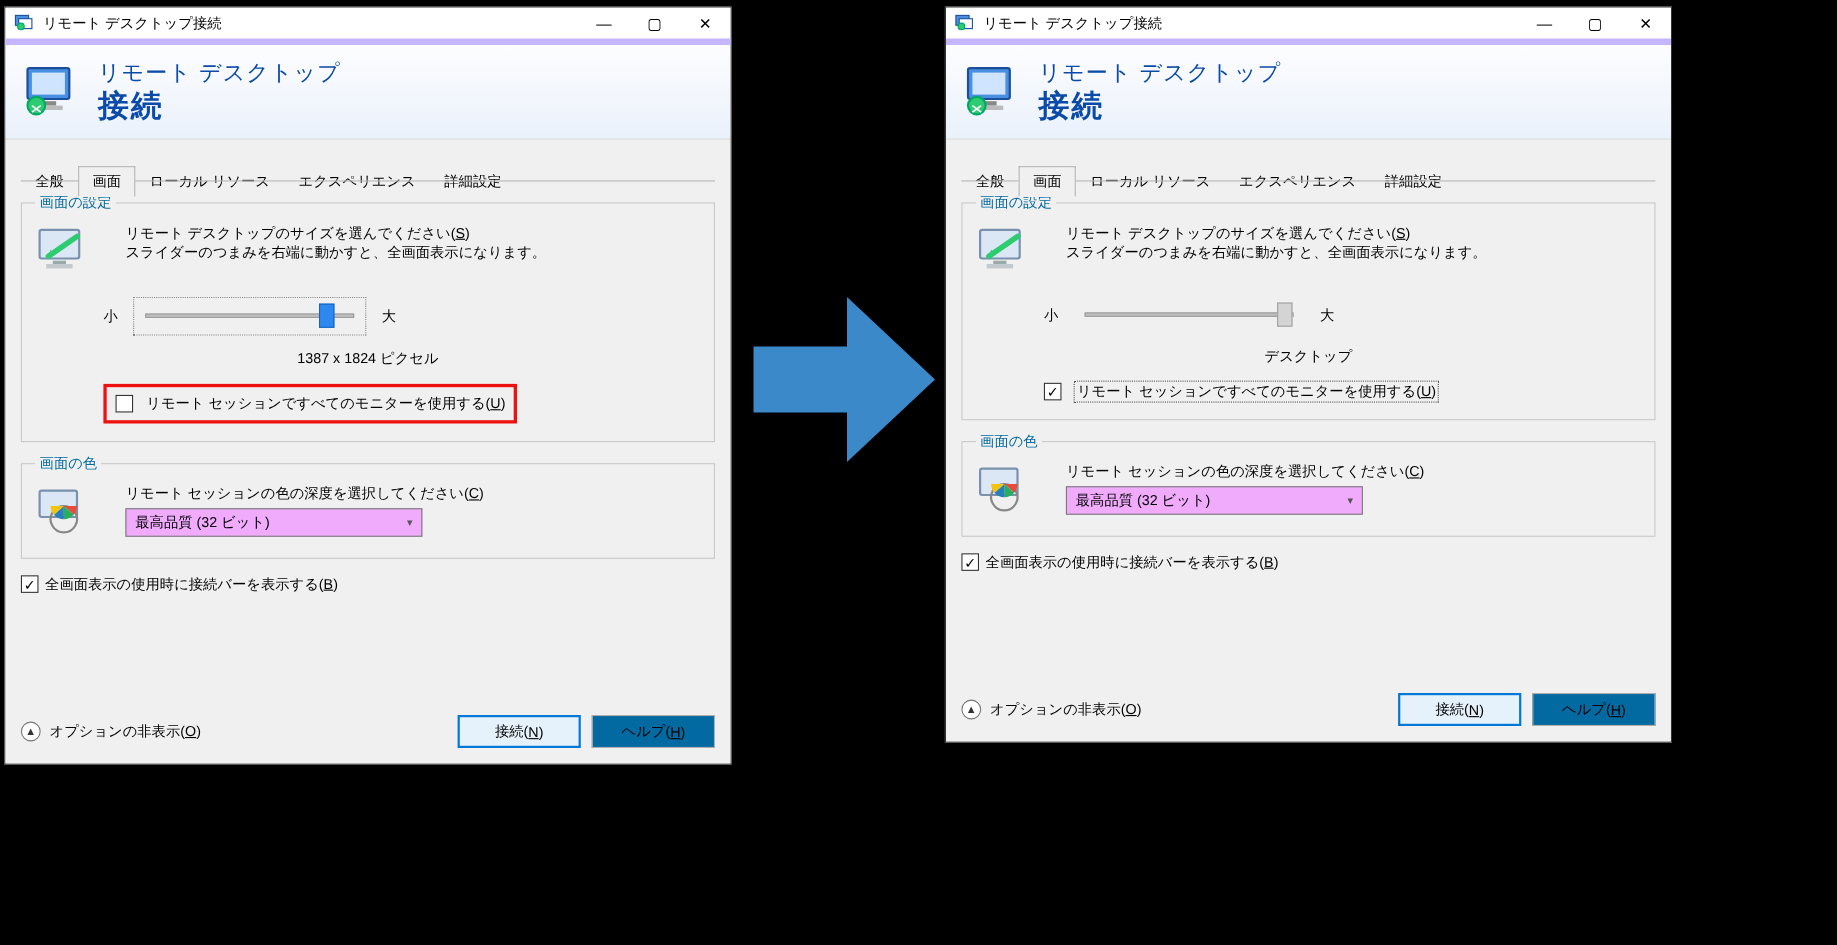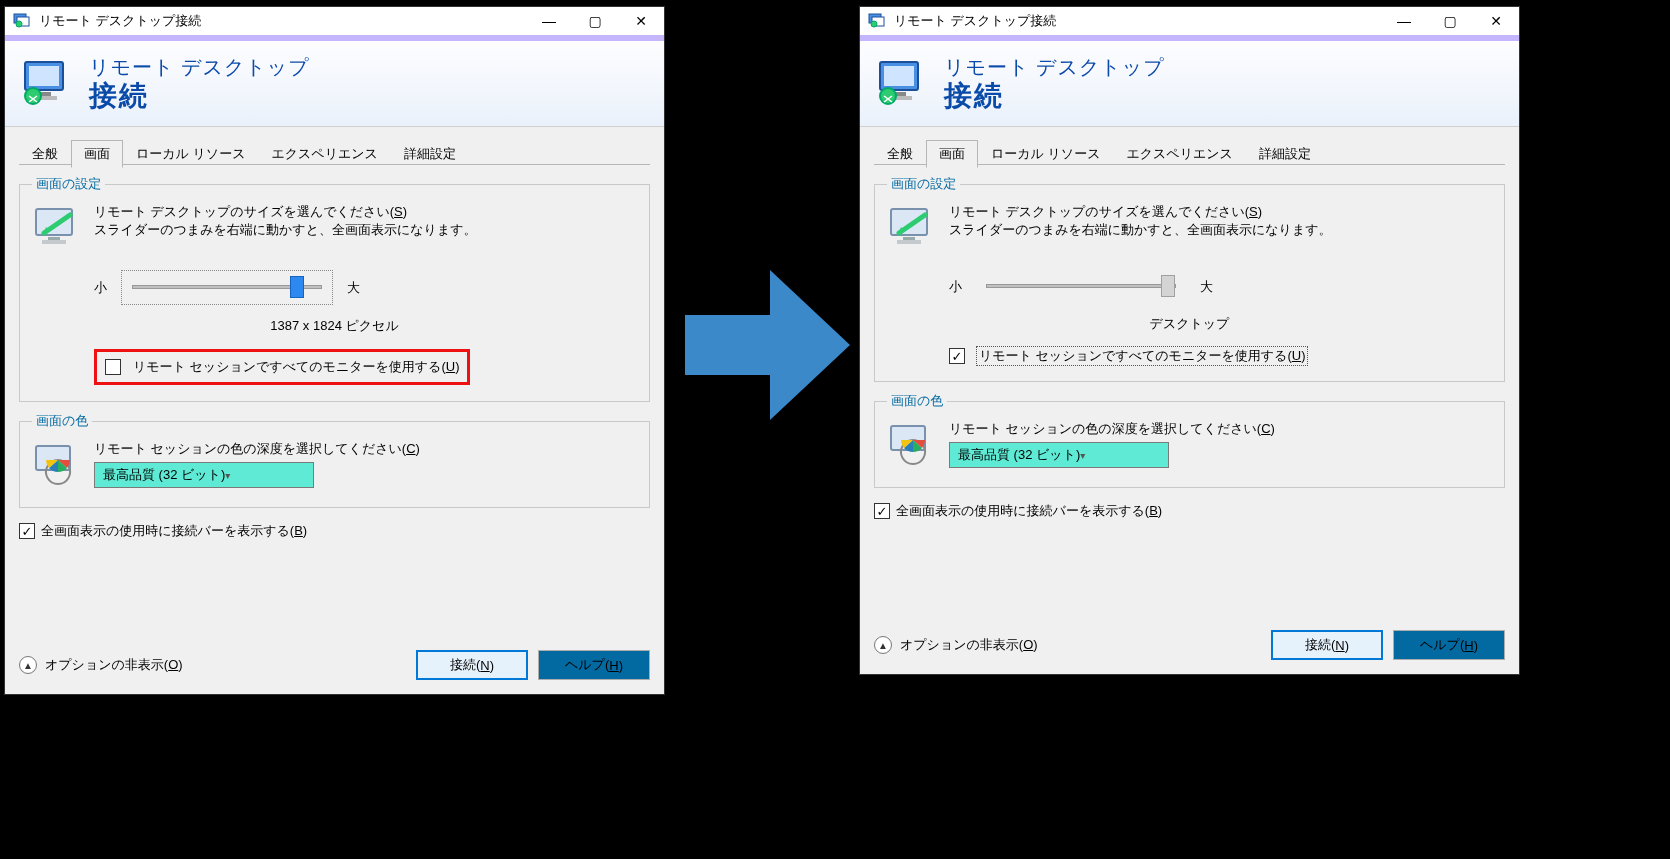--- a/index.html
+++ b/index.html
@@ -86,21 +86,21 @@
     height: 28px;
     position: relative;
   }
   .tab {
     padding: 4px 12px 4px 12px;
     font-size: 13px;
     color: #000;
     border: 1px solid transparent;
     cursor: pointer;
     position: relative;
-    top: 3px;
+    top: 14px;
     background: transparent;
   }
   .tab.active {
     background: #f0f0f0;
     border: 1px solid #b6b6b6;
     border-bottom-color: #f0f0f0;
     z-index: 2;
   }
   .tab:not(.active) { color: #000; }
   .tabstrip-line {
@@ -117,21 +117,21 @@
     background: #f0f0f0;
   }
   fieldset.group > legend {
     font-size: 13px; padding: 0 4px; color: #0369a1; margin-top: 13px;
   }
   .row { display: flex; }
   .group-icon-cell {
     width: 62px; flex: none;
   }
   .group-icon-cell svg { width: 48px; height: 48px; }
-  .group-content { flex: 1; }
+  .group-content { flex: 1; margin-left: 20px; }
   .slider-row {
     margin-top: 16px;
     display: flex; align-items: center;
     padding-left: 62px;
     gap: 14px;
   }
   .slider-wrap {
     border: 1px dotted #888;
     padding: 4px 8px;
     display: inline-block;
@@ -167,23 +167,23 @@
     display: flex; align-items: center;
   }
   .chk-row label { margin-left: 6px; }
   .chk-highlight {
     border: 3px solid #e11; background: transparent;
     padding: 6px 8px;
   }
   .chk-focus { outline: 1px dotted #555; padding: 0 2px; }
   .combo {
     margin-top: 4px;
-    width: 220px; height: 26px;
-    background: #5eead4; border: 1px solid #7a7a7a;
-    display: flex; align-items: center; 
+    width: 270px; height: 26px;
+    background: #f0abfc; border: 1px solid #7a7a7a;
+    display: flex; align-items: center; justify-content: space-between;
     padding: 0 8px;
     font-size: 13px;
   }
   .combo .chev { font-size: 10px; color: #555; }
   .connbar-row {
     margin: 14px 0 0 0;
     display: flex; align-items: center;
   }
   .connbar-row label { margin-left: 6px; }
   

